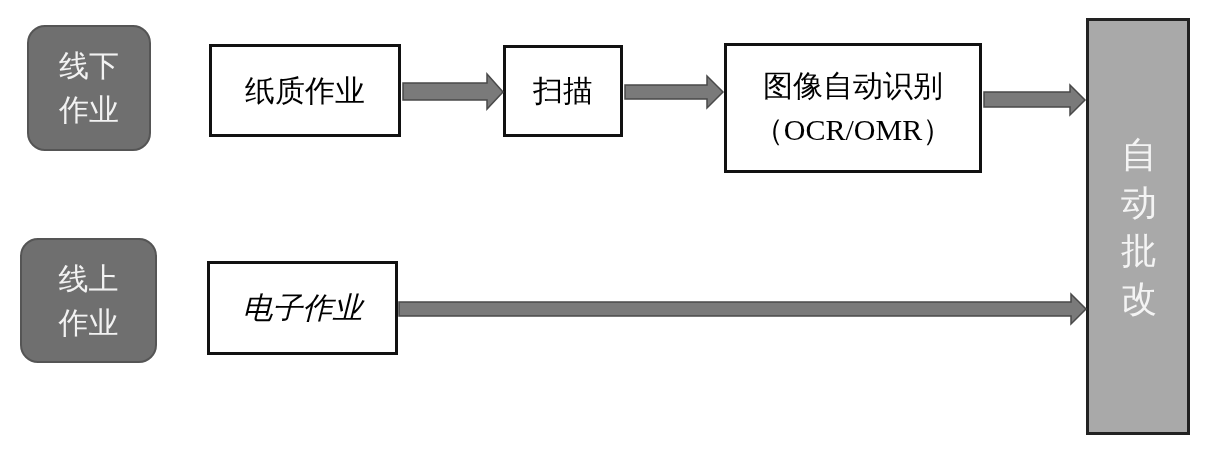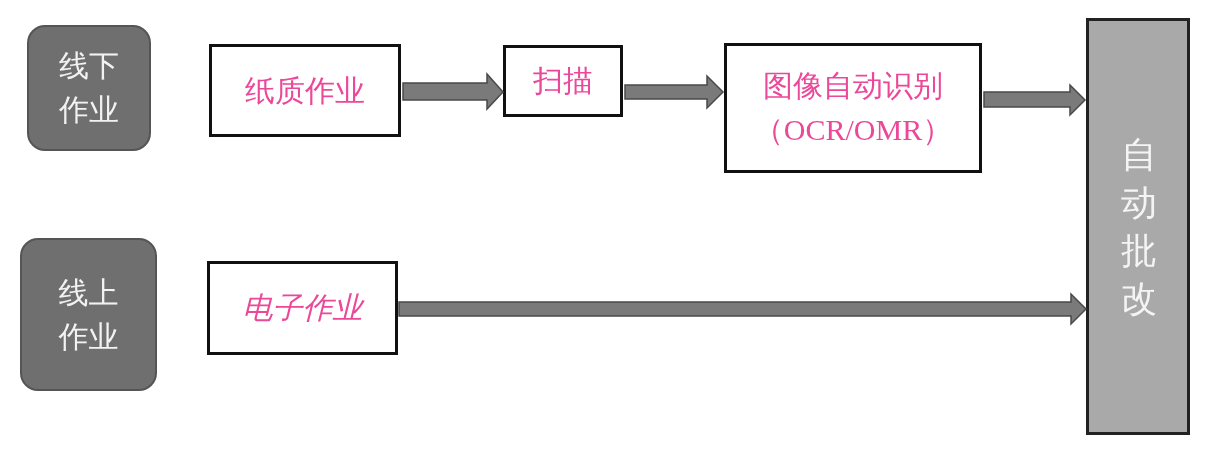--- a/index.html
+++ b/index.html
@@ -3,51 +3,51 @@
 <meta charset="utf-8">
 <style>
   html, body { margin:0; padding:0; background:#ffffff; }
   body { width:1208px; height:454px; position:relative; overflow:hidden;
          font-family:"DejaVu Sans", sans-serif; }
   .src { position:absolute; background:#6f6f6f; border:2px solid #555; border-radius:18px;
          color:#f2f2f2; font-size:30px; line-height:44px; text-align:center;
          display:flex; align-items:center; justify-content:center; box-sizing:border-box; }
   .box { position:absolute; background:#fff; border:3px solid #111; box-sizing:border-box;
          display:flex; flex-direction:column; align-items:center; justify-content:center;
-         color:#ec4899; font-size:30px; line-height:44px; text-align:center; }
+         color:#000000; font-size:30px; line-height:44px; text-align:center; }
   .ocr { font-family:"Liberation Serif", serif; font-size:30px; }
   .target { position:absolute; left:1086px; top:18px; width:104px; height:417px;
             background:#a9a9a9; border:3px solid #222; box-sizing:border-box;
             display:flex; align-items:center; justify-content:center; }
   .vtext { color:#f4f4f4; font-size:36px; line-height:48px; width:34px; text-align:center;
            word-break:break-all; }
   svg.arrows { position:absolute; left:0; top:0; }
 </style>
 </head>
 <body>
 
 <div class="src" style="left:27px;top:25px;width:124px;height:126px;">
   <div>
     <div>线下</div>
     <div>作业</div>
   </div>
 </div>
 
-<div class="src" style="left:20px;top:238px;width:137px;height:153px;">
+<div class="src" style="left:20px;top:238px;width:137px;height:125px;">
   <div>
     <div>线上</div>
     <div>作业</div>
   </div>
 </div>
 
 <div class="box" style="left:209px;top:44px;width:192px;height:93px;">
   <div>纸质作业</div>
 </div>
 
-<div class="box" style="left:503px;top:45px;width:120px;height:72px;">
+<div class="box" style="left:503px;top:45px;width:120px;height:92px;">
   <div>扫描</div>
 </div>
 
 <div class="box" style="left:724px;top:43px;width:258px;height:130px;">
   <div>图像自动识别</div>
   <div class="ocr">（OCR/OMR）</div>
 </div>
 
 <div class="box" style="left:207px;top:261px;width:191px;height:94px;font-style:italic;">
   <div>电子作业</div>

